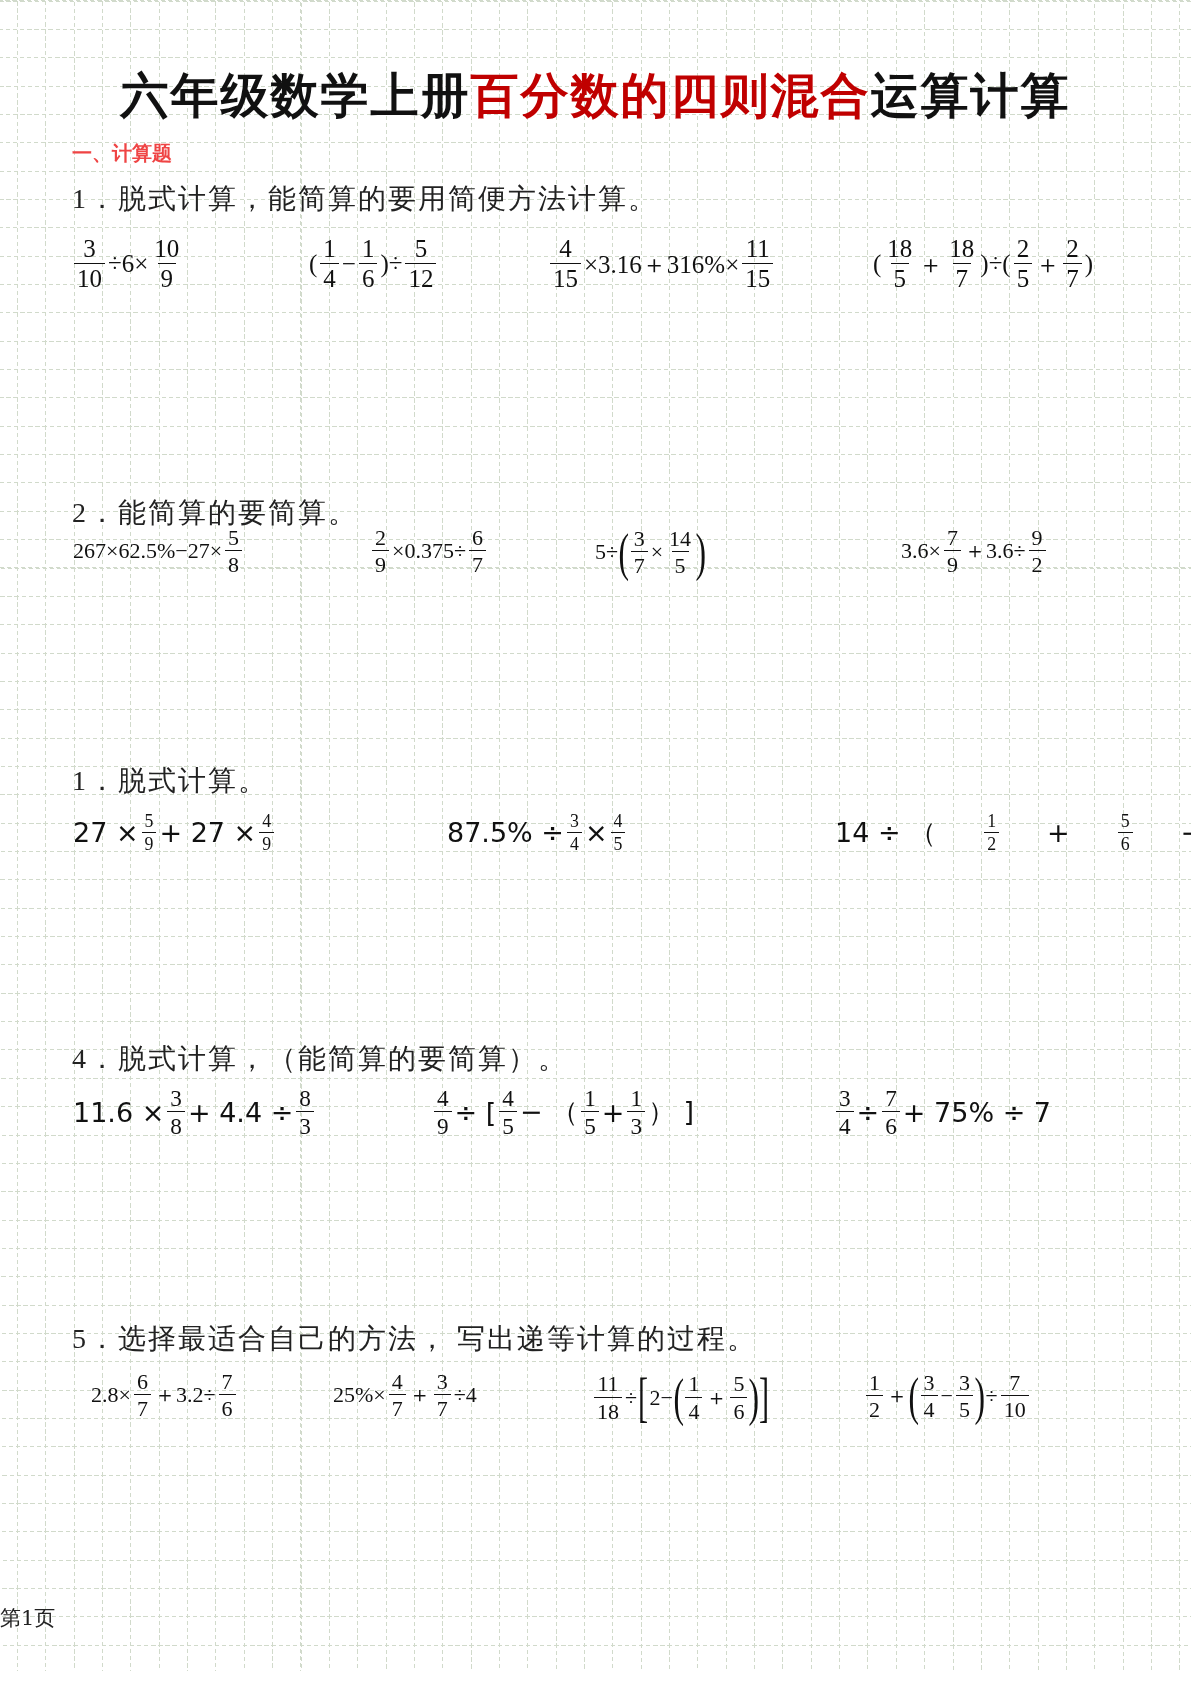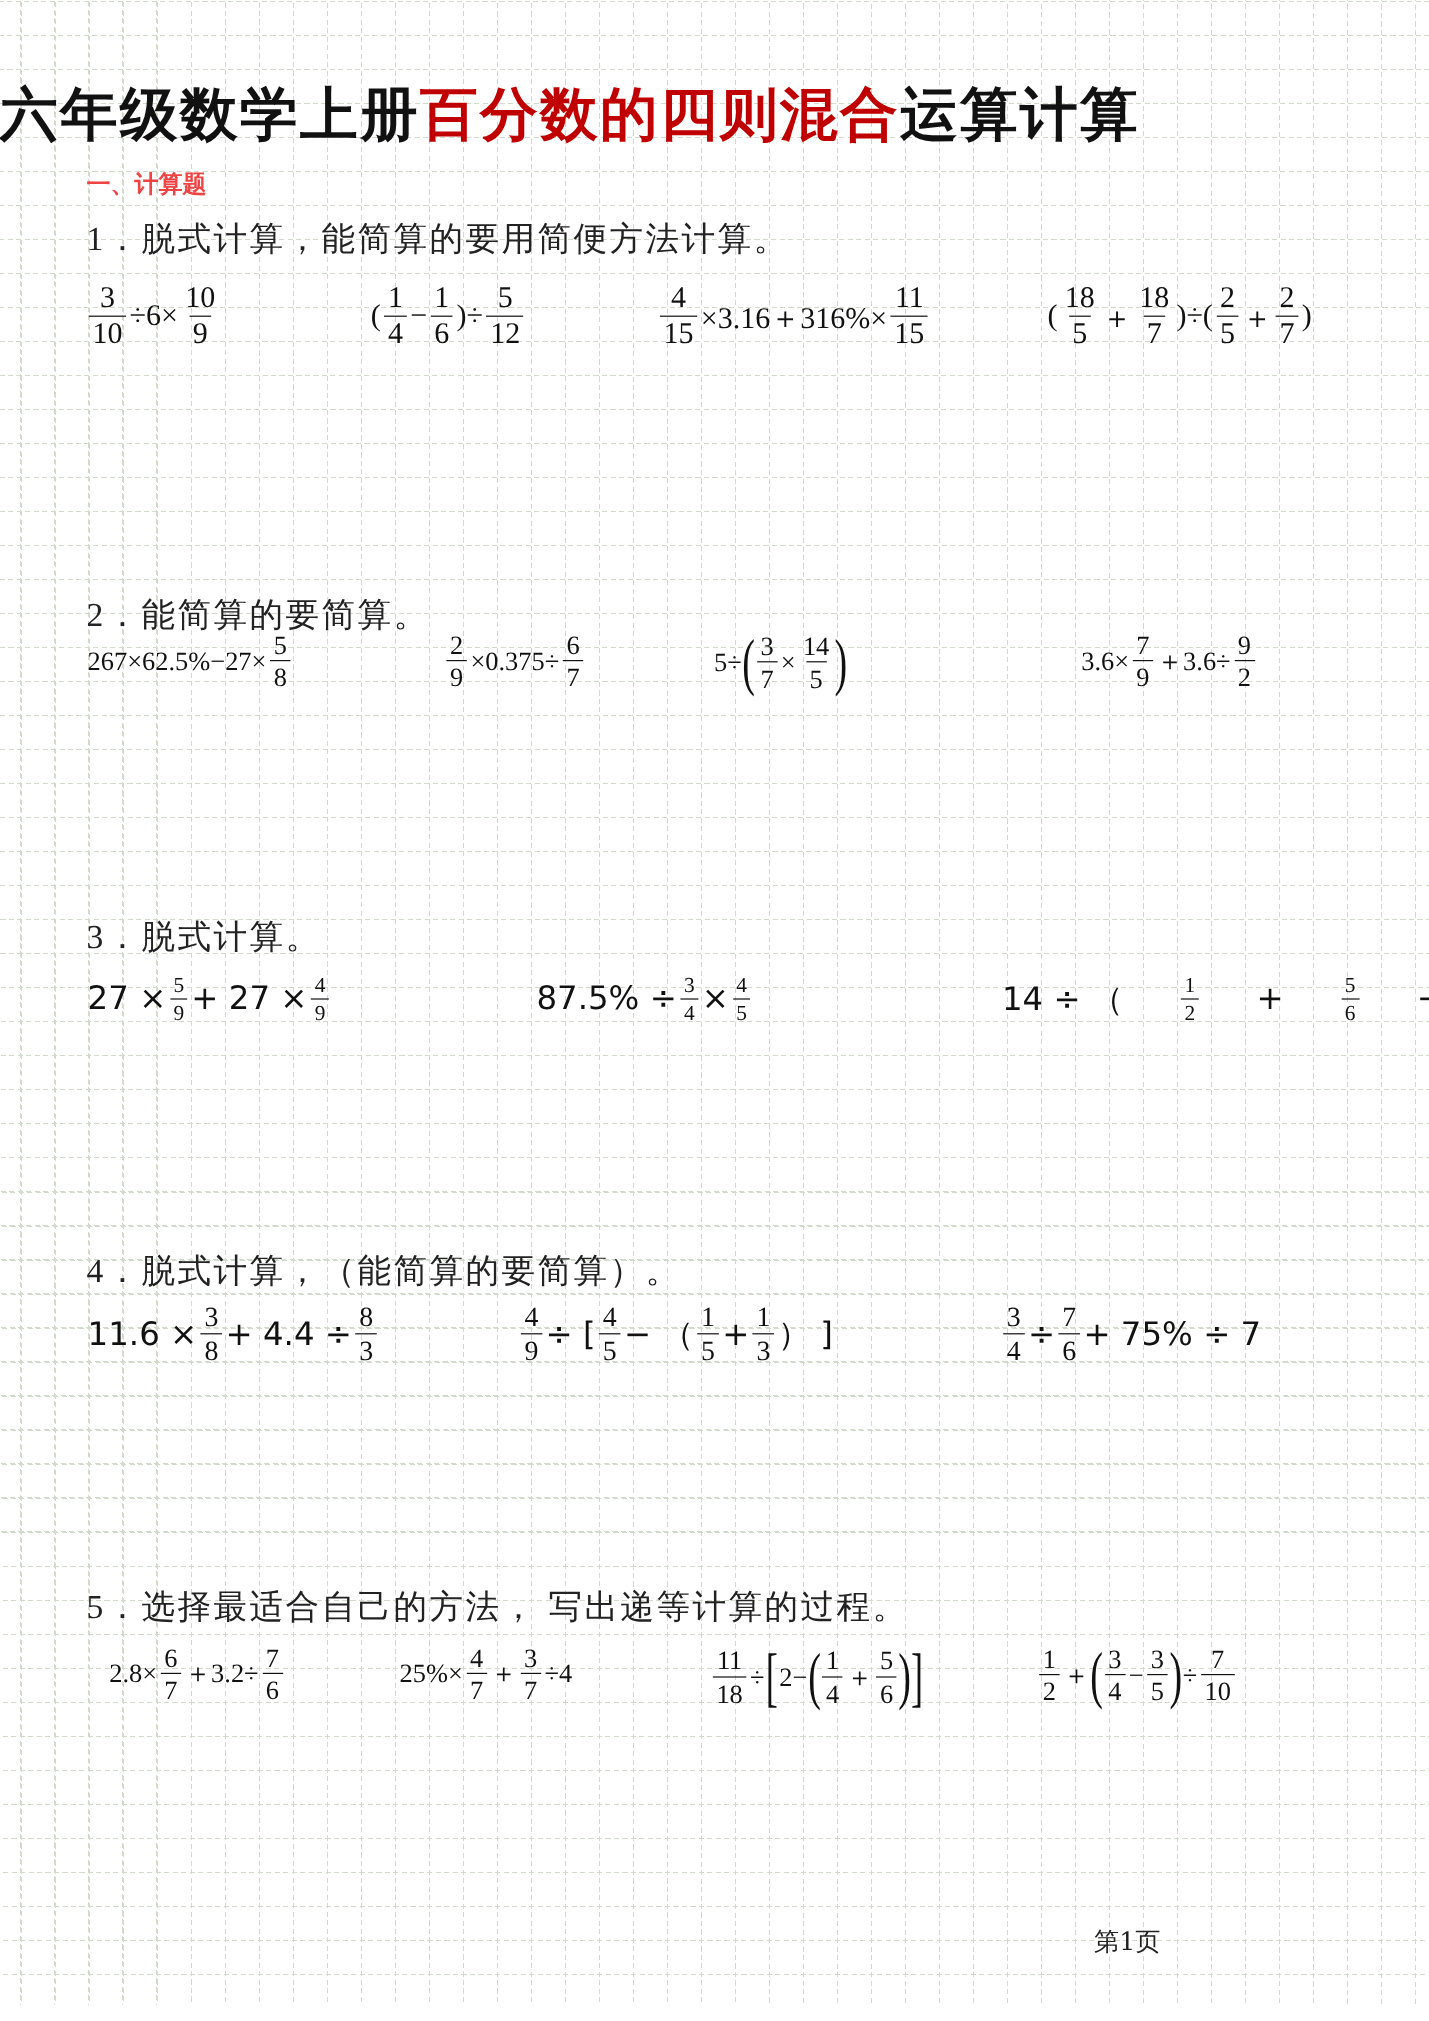--- a/index.html
+++ b/index.html
@@ -14,21 +14,21 @@
     background-image:
       repeating-linear-gradient(to right, transparent 0 17px, #c9d4c2 17px 18px, transparent 18px 28.35px),
       repeating-linear-gradient(to bottom, transparent 0 0.5px, #c9d4c2 0.5px 1.5px, transparent 1.5px 28.35px);
     opacity: 0.85;
     -webkit-mask-image: repeating-linear-gradient(45deg, #000 0 3px, transparent 3px 5px);
             mask-image: repeating-linear-gradient(45deg, #000 0 3px, transparent 3px 5px);
   }
   .page { position: absolute; left: 0; top: 0; width: 1191px; height: 1684px; }
 
   .title {
-    position: absolute; left: 0; width: 1191px; top: 64px; text-align: left;
+    position: absolute; left: 0; width: 1191px; top: 64px; text-align: center;
     font-family: "DejaVu Sans", "Liberation Sans", sans-serif;
     font-weight: bold; font-size: 48px; letter-spacing: 2px; color: #111;
   }
   .title .hl { color: #C00000; }
 
   .section-title {
     position: absolute; left: 72px; top: 140px;
     font-family: "DejaVu Sans", "Liberation Sans", sans-serif;
     font-weight: bold; font-size: 20px; color: #ef4444;
   }
@@ -54,21 +54,21 @@
   .frac .num { padding: 0 3px 1px 3px; }
   .frac .den { padding: 2px 3px 0 3px; border-top: 1.5px solid #111; }
   .expr.small-frac .frac { font-size: 0.72em; }
   .expr.sans .frac { font-family: "Liberation Serif", "DejaVu Serif", serif; font-size: 0.86em; }
   .expr.sans.small-frac .frac { font-size: 0.66em; }
 
   .big-paren { font-size: 2.4em; font-weight: 100; transform: scaleX(0.6); line-height: 1; display: inline-block; margin: 0 -4px; }
   .big-brack { font-size: 2.5em; font-weight: 100; transform: scaleX(0.55); line-height: 1; display: inline-block; margin: 0 -4px; }
 
   .footer {
-    position: absolute; left: 0; width: 967px; top: 1604px; text-align: right;
+    position: absolute; left: 0; width: 967px; top: 1604px; text-align: left;
     font-family: "DejaVu Serif", "Liberation Serif", serif; font-size: 21px; color: #222;
   }
 </style>
 </head>
 <body>
 
 <div class="grid"></div>
 
 <div class="page">
   <div class="title">
@@ -179,21 +179,21 @@
         <span class="frac">
           <span class="num">7</span>
           <span class="den">9</span>
         </span>
         <span class="t">＋3.6÷</span>
         <span class="frac">
           <span class="num">9</span>
           <span class="den">2</span>
         </span>
       </div>
-      <div class="q-heading" style="top: 762px;">3．脱式计算。</div>
+      <div class="q-heading" style="top: 762px;">1．脱式计算。</div>
       <div class="expr sans small-frac" style="left: 72px; top: 812px; justify-content: space-between;">
         <span class="t">27 × </span>
         <span class="frac">
           <span class="num">5</span>
           <span class="den">9</span>
         </span>
         <span class="t"> + 27 × </span>
         <span class="frac">
           <span class="num">4</span>
           <span class="den">9</span>

